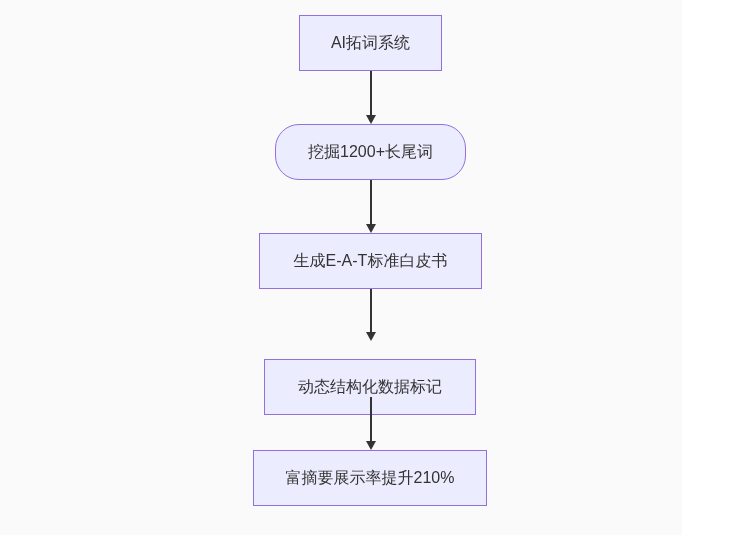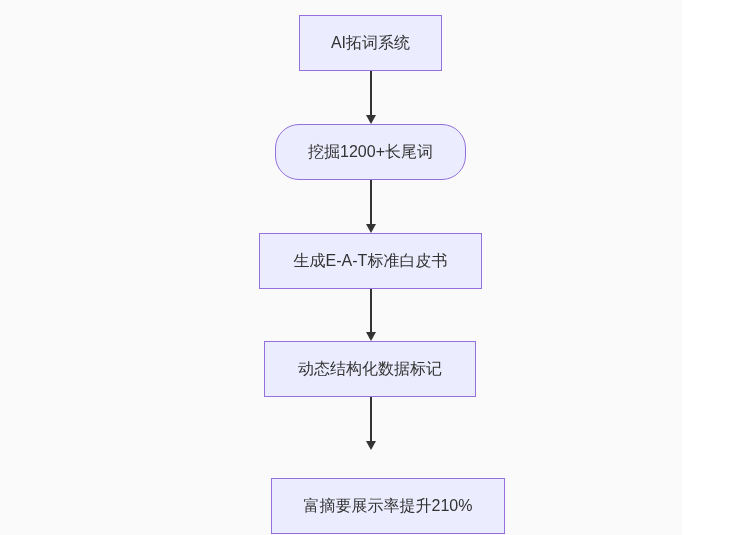--- a/index.html
+++ b/index.html
@@ -31,22 +31,22 @@
   .node-label {
     color: var(--text-color, #333333);
     font-size: 16px;
     line-height: 1.2;
     text-align: center;
     white-space: nowrap;
   }
   .node-1 { left: 299px; top: 15px;  width: 143px; }
   .node-2 { left: 275px; top: 124px; width: 191px; border-radius: 24px; }
   .node-3 { left: 259px; top: 233px; width: 223px; }
-  .node-4 { left: 264px; top: 341px; width: 212px; }
-  .node-5 { left: 271px; top: 450px; width: 234px; margin-top: 28px; }
+  .node-4 { left: 264px; top: 359px; width: 212px; }
+  .node-5 { left: 253px; top: 450px; width: 234px; }
   .edge {
     position: absolute;
     left: 364px;
     width: 13px;
     display: flex;
     flex-direction: column;
     align-items: center;
   }
   .edge-1 { top: 71px;  height: 53px; }
   .edge-2 { top: 180px; height: 53px; }

